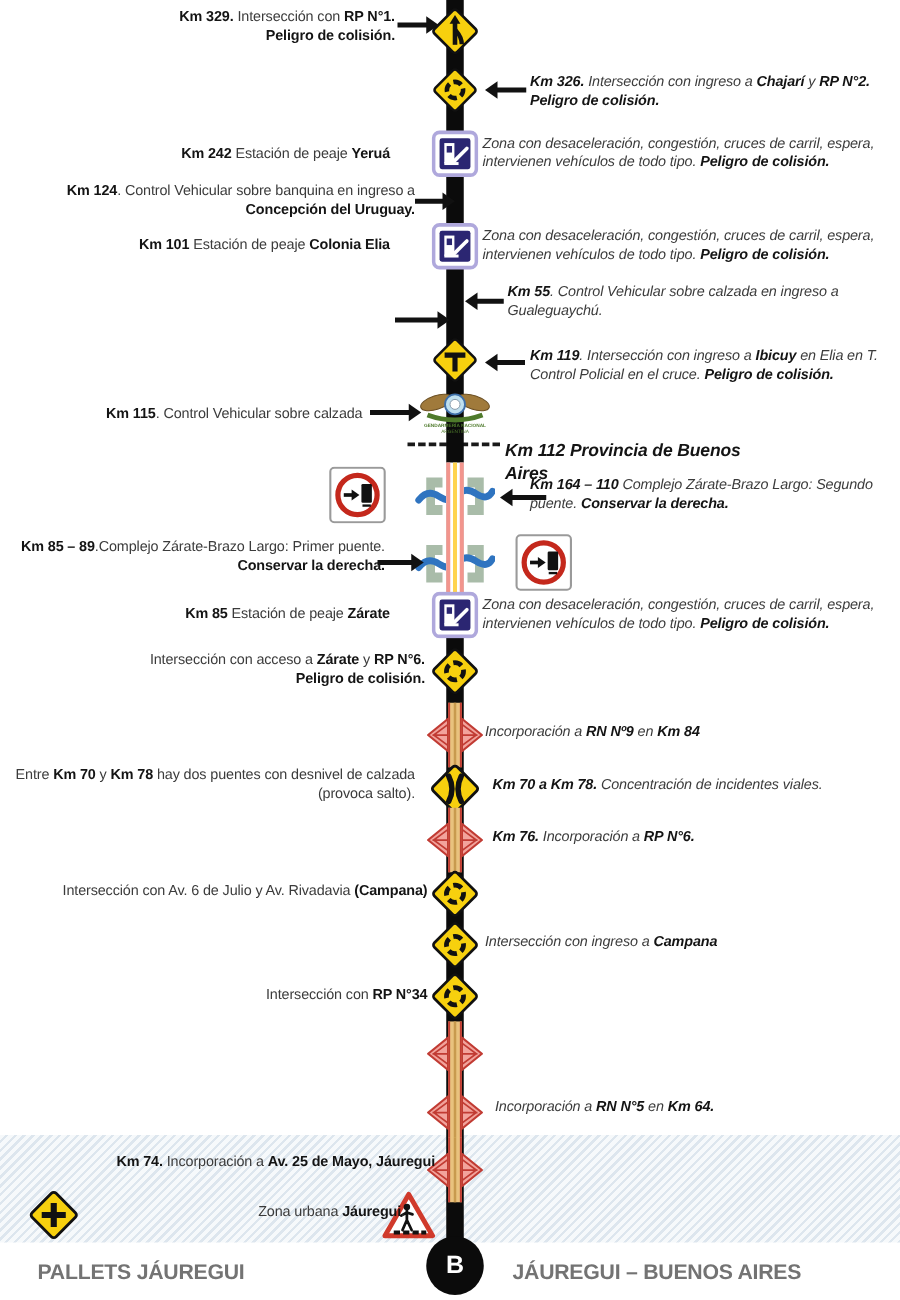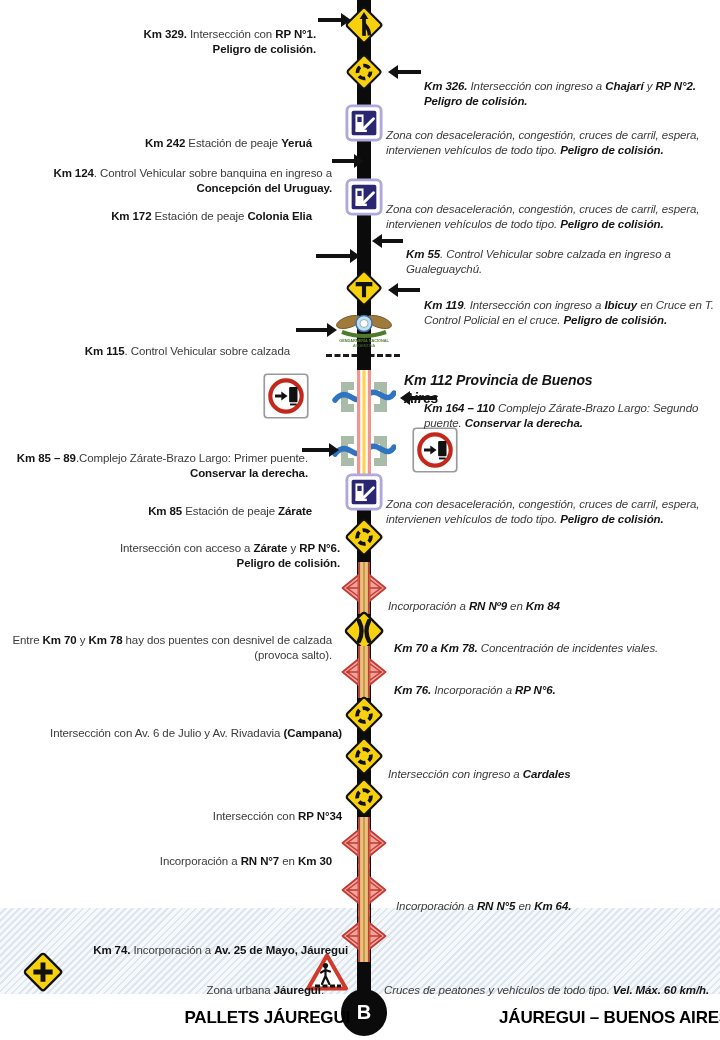--- a/index.html
+++ b/index.html
@@ -3,37 +3,37 @@
 <meta charset="utf-8">
 <style>
   html,body{margin:0;padding:0;background:#fff;}
   .stage{position:relative;width:720px;height:1040px;background:#fff;overflow:hidden;
          font-family:"Liberation Sans",sans-serif;}
   .urban{position:absolute;left:0;top:908px;width:720px;height:86px;
          background:repeating-linear-gradient(135deg,#f6f9fb 0 3px,#dde6ee 3px 5px);}
   .road{position:absolute;left:357px;top:0;width:14px;height:1002px;background:#0b0b0b;}
   .border-dash{position:absolute;left:326px;top:354px;width:74px;border-top:3.4px dashed #1a1a1a;}
   .sign{position:absolute;}
-  .ann{position:absolute;font-size:11.5px;line-height:1.32;color:#3b3b3b;letter-spacing:-0.1px;margin-top:20px;}
+  .ann{position:absolute;font-size:11.5px;line-height:1.32;color:#3b3b3b;letter-spacing:-0.1px;}
   .ann.left{text-align:right;}
   .ann.right{text-align:left;font-style:italic;}
   .ann .b,.b{font-weight:700;color:#141414;}
   .red{color:#ff0000;}
   .green{color:#76923c;}
   .ann.small{font-size:14px;font-weight:700;}
   .arr{position:absolute;height:3.6px;background:#111;}
   .arr.r::after{content:"";position:absolute;right:-9px;top:-5.4px;
       border-left:10px solid #111;border-top:7px solid transparent;border-bottom:7px solid transparent;}
   .arr.l::after{content:"";position:absolute;left:-9px;top:-5.4px;
       border-right:10px solid #111;border-top:7px solid transparent;border-bottom:7px solid transparent;}
   .node-b{position:absolute;left:341px;top:989px;width:46px;height:47px;background:#0b0b0b;
       border-radius:50%;color:#fff;font-weight:700;font-size:20px;
       display:flex;align-items:center;justify-content:center;}
-  .footer-label{position:absolute;top:1008px;font-weight:700;font-size:17px;color:#000000;
-      text-align:right;letter-spacing:-0.2px;}
+  .footer-label{position:absolute;top:1008px;font-weight:700;font-size:17px;color:#737373;
+      text-align:left;letter-spacing:-0.2px;}
 </style>
 </head>
 <body>
 
 <svg width="0" height="0" style="position:absolute" aria-hidden="true">
   <defs>
     <symbol id="sym-merge" viewBox="0 0 48 48">
       <rect x="8.5" y="8.5" width="31" height="31" rx="3" transform="rotate(45 24 24)" fill="#F7D00E" stroke="#111" stroke-width="2.6"></rect>
       <path d="M30.5 36.5 C30.5 29 27 26 24.5 23" stroke="#111" stroke-width="4.2" fill="none"></path>
       <rect x="21.8" y="15.5" width="4.4" height="21.5" fill="#111"></rect>
@@ -194,40 +194,38 @@
   <div class="arr r" style="left:296px;top:328px;width:32px"></div>
   <div class="arr l" style="left:409px;top:396px;width:28px"></div>
   <div class="arr r" style="left:302px;top:448px;width:28px"></div>
 
   <div class="ann left" style="right:404px;top:7px;width:250px"><span class="b">Km 329.</span><span> Intersección con </span><span class="b">RP N°1.</span><br><span class="b red">Peligro de colisión.</span></div>
   <div class="ann right" style="left:424px;top:59px;width:292px"><span class="b">Km 326.</span><span> Intersección con ingreso a </span><span class="b">Chajarí</span><span> y </span><span class="b">RP N°2.</span><br><span class="b red">Peligro de colisión.</span></div>
   <div class="ann right" style="left:386px;top:108px;width:332px"><span>Zona con desaceleración, congestión, cruces de carril, espera,</span><br><span>intervienen vehículos de todo tipo. </span><span class="b red">Peligro de colisión.</span></div>
   <div class="ann left" style="right:408px;top:116px;width:250px"><span class="b">Km 242</span><span> Estación de peaje </span><span class="b">Yeruá</span></div>
   <div class="ann left" style="right:388px;top:146px;width:320px"><span class="b">Km 124</span><span>. Control Vehicular sobre banquina en ingreso a</span><br><span class="b">Concepción del Uruguay.</span></div>
   <div class="ann right" style="left:386px;top:182px;width:332px"><span>Zona con desaceleración, congestión, cruces de carril, espera,</span><br><span>intervienen vehículos de todo tipo. </span><span class="b red">Peligro de colisión.</span></div>
-  <div class="ann left" style="right:408px;top:189px;width:270px"><span class="b">Km 172</span><span> Estación de peaje </span><span class="b">Colonia Elia</span></div>
+  <div class="ann left" style="right:408px;top:189px;width:270px"><span class="b">Km 101</span><span> Estación de peaje </span><span class="b">Colonia Elia</span></div>
   <div class="ann right" style="left:406px;top:227px;width:300px"><span class="b">Km 55</span><span>. Control Vehicular sobre calzada en ingreso a</span><br><span>Gualeguaychú.</span></div>
-  <div class="ann right" style="left:424px;top:278px;width:296px"><span class="b">Km 119</span><span>. Intersección con ingreso a </span><span class="b">Ibicuy</span><span> en Cruce en T.</span><br><span>Control Policial en el cruce. </span><span class="b red">Peligro de colisión.</span></div>
+  <div class="ann right" style="left:424px;top:278px;width:296px"><span class="b">Km 119</span><span>. Intersección con ingreso a </span><span class="b">Ibicuy</span><span> en Elia en T.</span><br><span>Control Policial en el cruce. </span><span class="b red">Peligro de colisión.</span></div>
   <div class="ann left" style="right:430px;top:324px;width:260px"><span class="b">Km 115</span><span>. Control Vehicular sobre calzada</span></div>
   <div class="ann right small" style="left:404px;top:351px;width:220px"><span class="b green">Km 112 Provincia de Buenos Aires</span></div>
   <div class="ann right" style="left:424px;top:381px;width:292px"><span class="b">Km 164 – 110</span><span> Complejo Zárate-Brazo Largo: Segundo</span><br><span>puente. </span><span class="b">Conservar la derecha.</span></div>
   <div class="ann left" style="right:412px;top:431px;width:310px"><span class="b">Km 85 – 89</span><span>.Complejo Zárate-Brazo Largo: Primer puente.</span><br><span class="b">Conservar la derecha.</span></div>
   <div class="ann right" style="left:386px;top:477px;width:332px"><span>Zona con desaceleración, congestión, cruces de carril, espera,</span><br><span>intervienen vehículos de todo tipo. </span><span class="b red">Peligro de colisión.</span></div>
   <div class="ann left" style="right:408px;top:484px;width:250px"><span class="b">Km 85</span><span> Estación de peaje </span><span class="b">Zárate</span></div>
   <div class="ann left" style="right:380px;top:521px;width:290px"><span>Intersección con acceso a </span><span class="b">Zárate</span><span> y </span><span class="b">RP N°6.</span><br><span class="b red">Peligro de colisión.</span></div>
   <div class="ann right" style="left:388px;top:579px;width:300px"><span>Incorporación a </span><span class="b">RN Nº9</span><span> en </span><span class="b">Km 84</span></div>
   <div class="ann left" style="right:388px;top:613px;width:345px"><span>Entre </span><span class="b">Km 70</span><span> y </span><span class="b">Km 78</span><span> hay dos puentes con desnivel de calzada</span><br><span>(provoca salto).</span></div>
   <div class="ann right" style="left:394px;top:621px;width:320px"><span class="b">Km 70 a Km 78.</span><span> Concentración de incidentes viales.</span></div>
   <div class="ann right" style="left:394px;top:663px;width:300px"><span class="b">Km 76.</span><span> Incorporación a </span><span class="b">RP N°6.</span></div>
   <div class="ann left" style="right:378px;top:706px;width:345px"><span>Intersección con Av. 6 de Julio y Av. Rivadavia </span><span class="b">(Campana)</span></div>
-  <div class="ann right" style="left:388px;top:747px;width:300px"><span>Intersección con ingreso a </span><span class="b">Cardales</span></div>
+  <div class="ann right" style="left:388px;top:747px;width:300px"><span>Intersección con ingreso a </span><span class="b">Campana</span></div>
   <div class="ann left" style="right:378px;top:789px;width:250px"><span>Intersección con </span><span class="b">RP N°34</span></div>
-  <div class="ann left" style="right:388px;top:834px;width:250px"><span>Incorporación a </span><span class="b">RN N°7</span><span> en </span><span class="b">Km 30</span></div>
   <div class="ann right" style="left:396px;top:879px;width:300px"><span>Incorporación a </span><span class="b">RN N°5</span><span> en </span><span class="b">Km 64.</span></div>
   <div class="ann left" style="right:372px;top:923px;width:310px"><span class="b">Km 74.</span><span> Incorporación a </span><span class="b">Av. 25 de Mayo,  Jáuregui</span></div>
   <div class="ann left" style="right:396px;top:963px;width:240px"><span>Zona urbana </span><span class="b">Jáuregui</span><span>.</span></div>
-  <div class="ann right" style="left:384px;top:963px;width:334px"><span>Cruces de peatones y vehículos de todo tipo. </span><span class="b red">Vel. Máx. 60 km/h.</span></div>
 
   <div class="node-b">B</div>
   <div class="footer-label" style="left:30px;width:320px">PALLETS JÁUREGUI</div>
   <div class="footer-label" style="left:410px;width:320px">JÁUREGUI – BUENOS AIRES</div>
 
 </div>
 
 </body></html>

